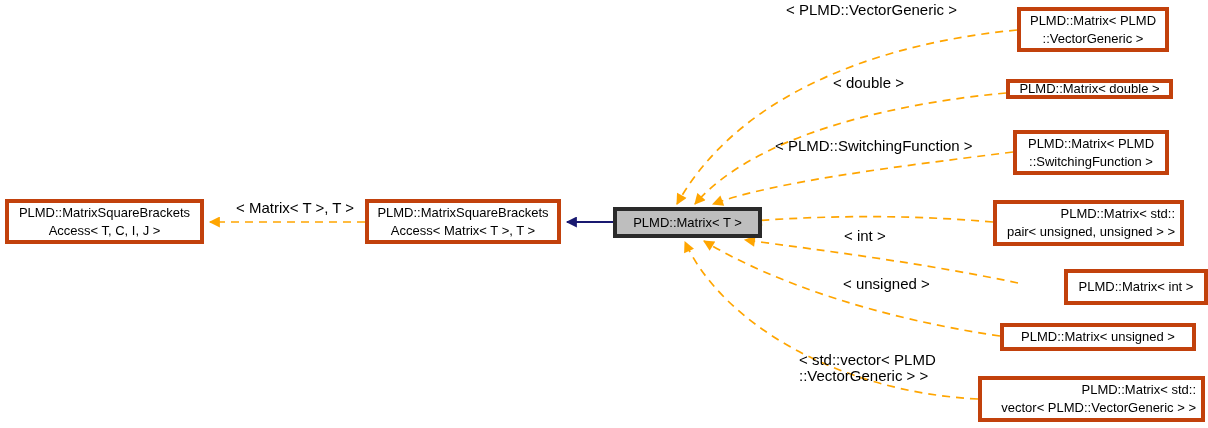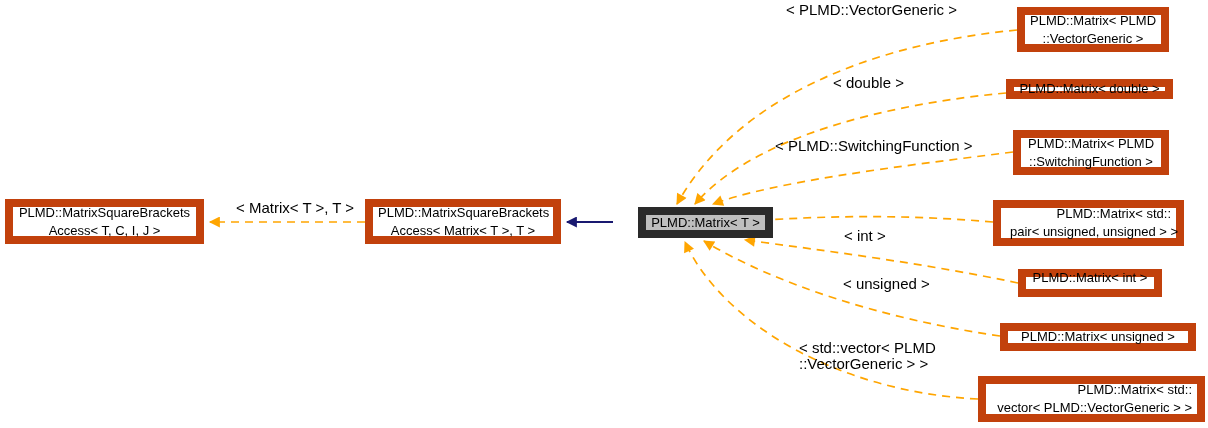--- a/index.html
+++ b/index.html
@@ -9,21 +9,21 @@
     background:#ffffff;
     font-family:"Liberation Sans", sans-serif;
     color:#000;
     overflow:hidden;
   }
   #edges{position:absolute;left:0;top:0;width:1208px;height:428px;}
   .node{
     position:absolute;
     box-sizing:border-box;
     background:#ffffff;
-    border:8px solid #c2410c;
+    border:4px solid #c2410c;
     display:flex;
     flex-direction:column;
     justify-content:center;
     text-align:center;
     font-size:13px;
     line-height:18px;
     padding:2px 5px;
     white-space:nowrap;
   }
   .node.current{
@@ -73,21 +73,21 @@
   <div class="node" style="left:5px;top:199px;width:199px;height:45px;">
     <span>PLMD::MatrixSquareBrackets</span>
     <span>Access&lt; T, C, I, J &gt;</span>
   </div>
 
   <div class="node" style="left:365px;top:199px;width:196px;height:45px;">
     <span>PLMD::MatrixSquareBrackets</span>
     <span>Access&lt; Matrix&lt; T &gt;, T &gt;</span>
   </div>
 
-  <div class="node current" style="left:638px;top:207px;width:135px;height:31px;align-items:center;">
+  <div class="node current" style="left:613px;top:207px;width:149px;height:31px;align-items:center;">
     <span>PLMD::Matrix&lt; T &gt;</span>
   </div>
 
   <div class="node" style="left:1017px;top:7px;width:152px;height:45px;">
     <span>PLMD::Matrix&lt; PLMD</span>
     <span>::VectorGeneric &gt;</span>
   </div>
 
   <div class="node" style="left:1006px;top:79px;width:167px;height:20px;">
     <span>PLMD::Matrix&lt; double &gt;</span>
@@ -96,21 +96,21 @@
   <div class="node" style="left:1013px;top:130px;width:156px;height:45px;">
     <span>PLMD::Matrix&lt; PLMD</span>
     <span>::SwitchingFunction &gt;</span>
   </div>
 
   <div class="node align-left" style="left:993px;top:200px;width:191px;height:46px;">
     <span>PLMD::Matrix&lt; std::</span>
     <span>pair&lt; unsigned, unsigned &gt; &gt;</span>
   </div>
 
-  <div class="node" style="left:1018px;top:269px;width:144px;height:28px;justify-content:flex-end;">
+  <div class="node" style="left:1064px;top:269px;width:144px;height:36px;">
     <span>PLMD::Matrix&lt; int &gt;</span>
   </div>
 
   <div class="node" style="left:1000px;top:323px;width:196px;height:28px;">
     <span>PLMD::Matrix&lt; unsigned &gt;</span>
   </div>
 
   <div class="node align-left" style="left:978px;top:376px;width:227px;height:46px;">
     <span>PLMD::Matrix&lt; std::</span>
     <span>vector&lt; PLMD::VectorGeneric &gt; &gt;</span>
@@ -122,18 +122,18 @@
 
   <div class="edge-label" style="left:833px;top:75px;">&lt; double &gt;</div>
 
   <div class="edge-label" style="left:775px;top:138px;">&lt; PLMD::SwitchingFunction &gt;</div>
 
 
   <div class="edge-label" style="left:844px;top:228px;">&lt; int &gt;</div>
 
   <div class="edge-label" style="left:843px;top:276px;">&lt; unsigned &gt;</div>
 
-  <div class="edge-label centered" style="left:799px;top:340px;width:124px;">
+  <div class="edge-label centered" style="left:799px;top:352px;width:124px;">
     <div>&lt; std::vector&lt; PLMD</div>
     <div>::VectorGeneric &gt; &gt;</div>
   </div>
 
 </div>
 
 </body></html>

